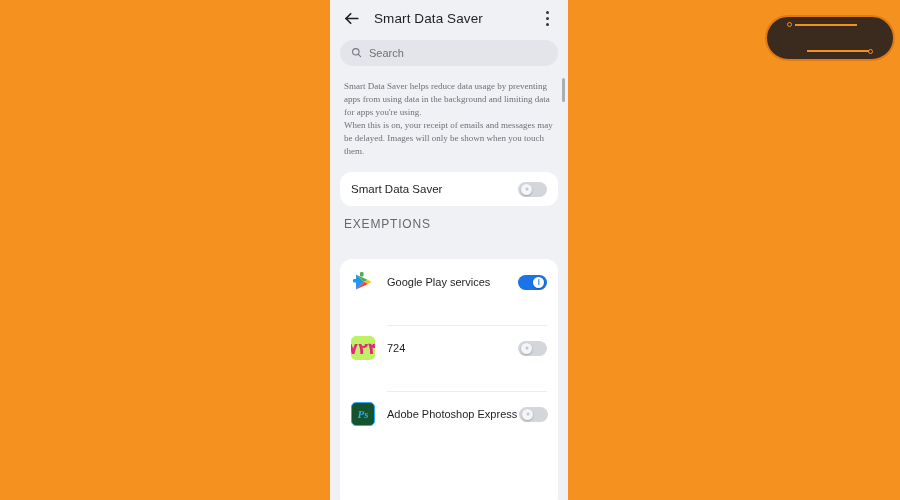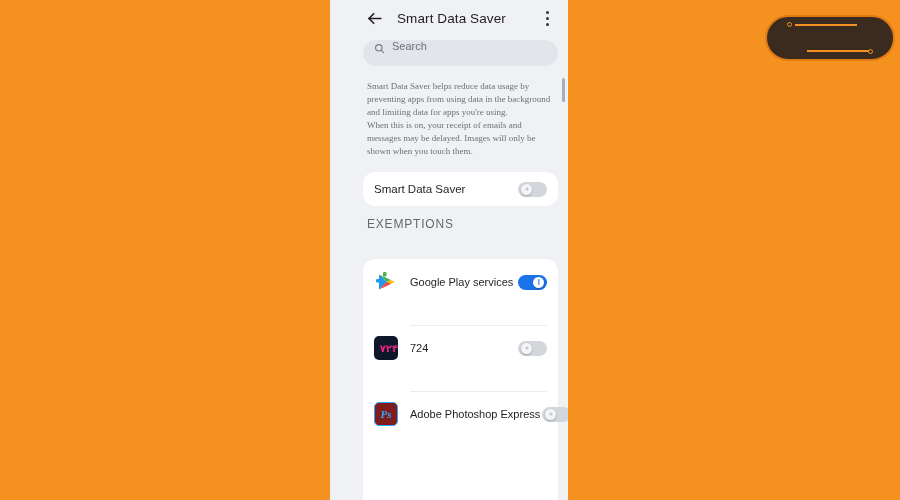--- a/index.html
+++ b/index.html
@@ -61,21 +61,20 @@
 
   
   #phone {
     position: absolute;
     top: 0;
     left: 330px;
     width: 238px;
     height: 500px;
     background: #F0F1F5;
     overflow: hidden;
-    padding-left: 23px;
   }
 
   
   #appbar {
     height: 36px;
     display: flex;
     align-items: center;
     padding: 0 12px 0 10px;
   }
   #back-arrow {
@@ -105,20 +104,21 @@
     background: #33343A; display: block;
   }
 
   
   #search-bar {
     margin: 4px 10px 0 10px;
     height: 26px;
     background: #E3E5EA;
     border-radius: 14px;
     display: flex;
+    align-items: center;
     padding: 0 11px;
     gap: 7px;
     cursor: text;
   }
   #search-placeholder {
     font-size: 11px;
     color: #6D7075;
   }
 
   
@@ -248,29 +248,29 @@
     position: absolute;
     top: 2px; left: 0;
     width: 3px; height: 24px;
     background: #A9ADB4;
     border-radius: 2px;
     cursor: pointer;
   }
 
   
   .ic-724 {
-    background: #0f172a;
-    display: flex; align-items: center; justify-content: flex-end;
+    background: #bef264;
+    display: flex; align-items: center; justify-content: center;
     font-family: "DejaVu Sans", sans-serif;
-    font-size: 10px; font-weight: bold;
+    font-size: 16px; font-weight: bold;
     color: #E8267F;
     letter-spacing: -.5px;
   }
   .ic-ps {
-    background: #7f1d1d;
+    background: #14532d;
     border: 1.5px solid #31A8FF;
     display: flex; align-items: center; justify-content: center;
     font-family: "Liberation Serif", serif;
     font-size: 11px; font-weight: bold; font-style: italic;
     color: #31A8FF;
   }
   .ic-photo {
     background: linear-gradient(135deg,#E8283C 0%,#C0172C 100%);
     display: flex; align-items: flex-end; justify-content: center;
   }

